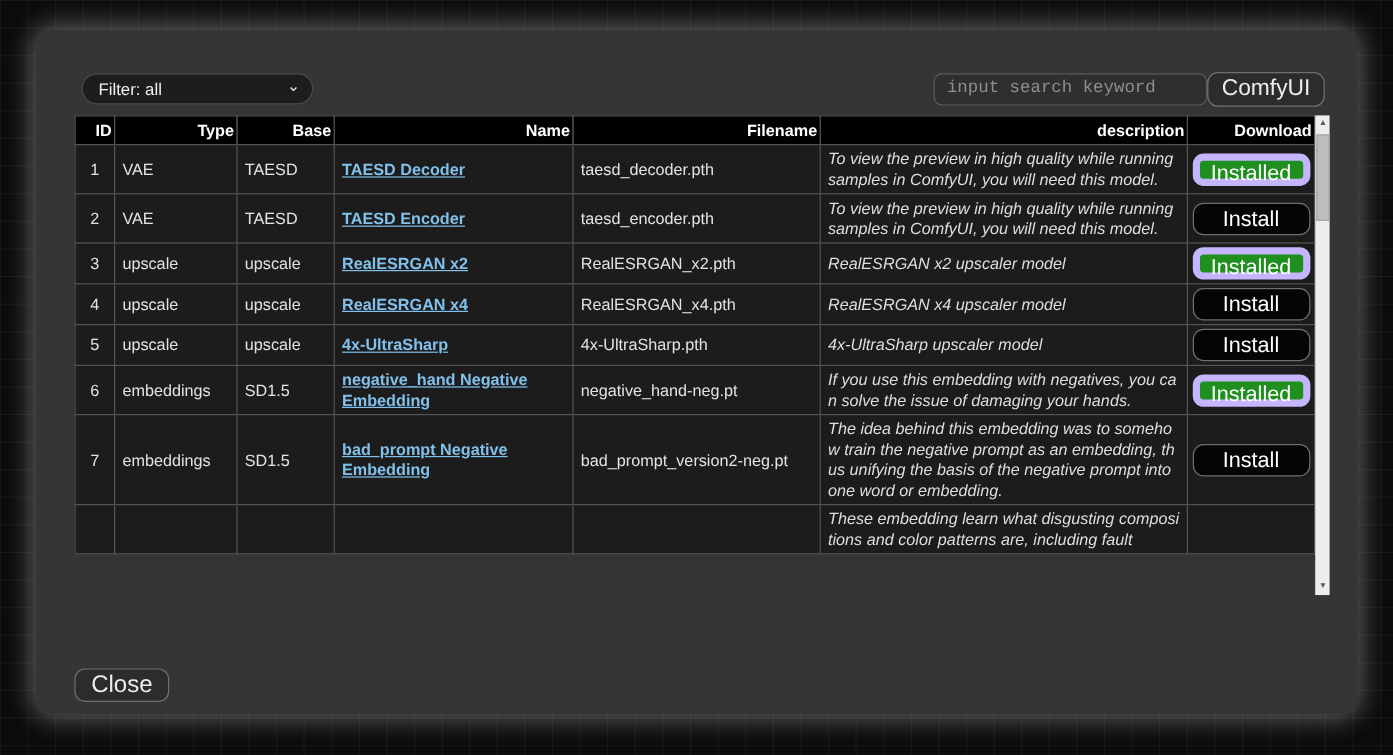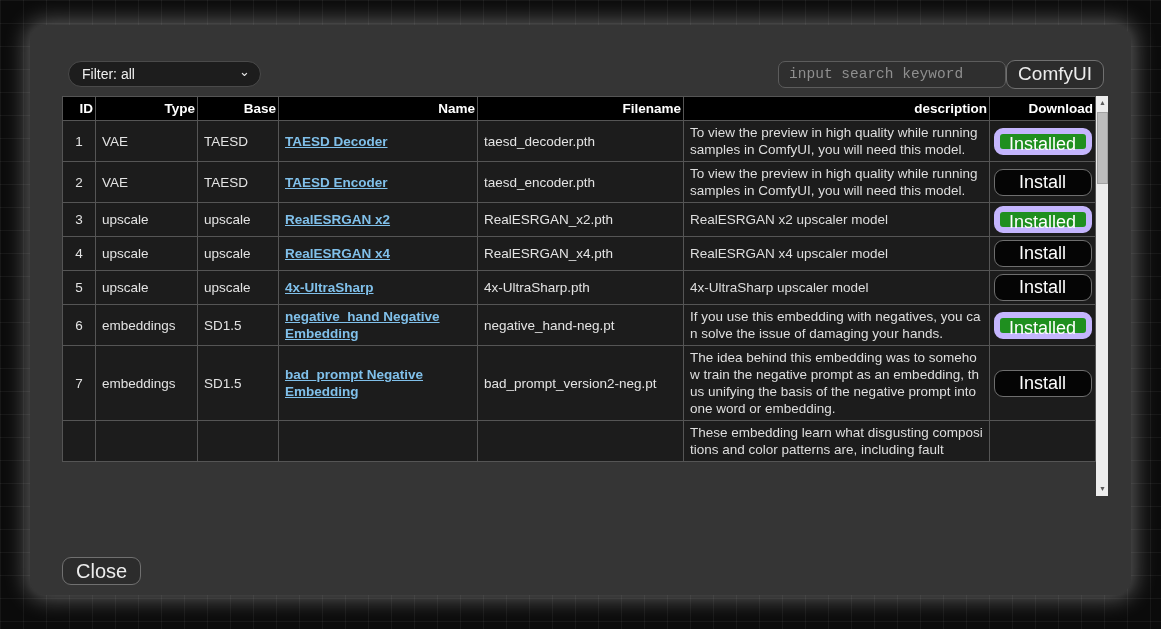--- a/index.html
+++ b/index.html
@@ -72,21 +72,21 @@
     padding:3px 2px; text-align:right;
   }
   td { padding:3px 6px; vertical-align:middle; background:#1c1c1c; }
   td.c0 { text-align:center; padding:3px 2px; }
   td.c3 a {
     color: var(--link,#80c0ea);
     font-weight: bold;
     text-decoration: underline;
     cursor: pointer;
   }
-  td.c5 { word-break: break-all; color:#dedede; }
+  td.c5 { word-break: break-all; color:#dedede;font-style:italic; }
   td.c6 { text-align:center; padding:3px 3px; }
   .col0{width:33px}.col1{width:102px}.col2{width:81px}.col3{width:199px}
   .col4{width:206px}.col5{width:306px}.col6{width:106px}
   .dl-btn {
     width:98px; height:27px;
     border-radius:9px; color:#fff;
     font-size:18px; font-family:"Liberation Sans",sans-serif;
     cursor:pointer;
   }
   .dl-btn.install   { background:#050505; border:1px solid #6e6e6e; }

